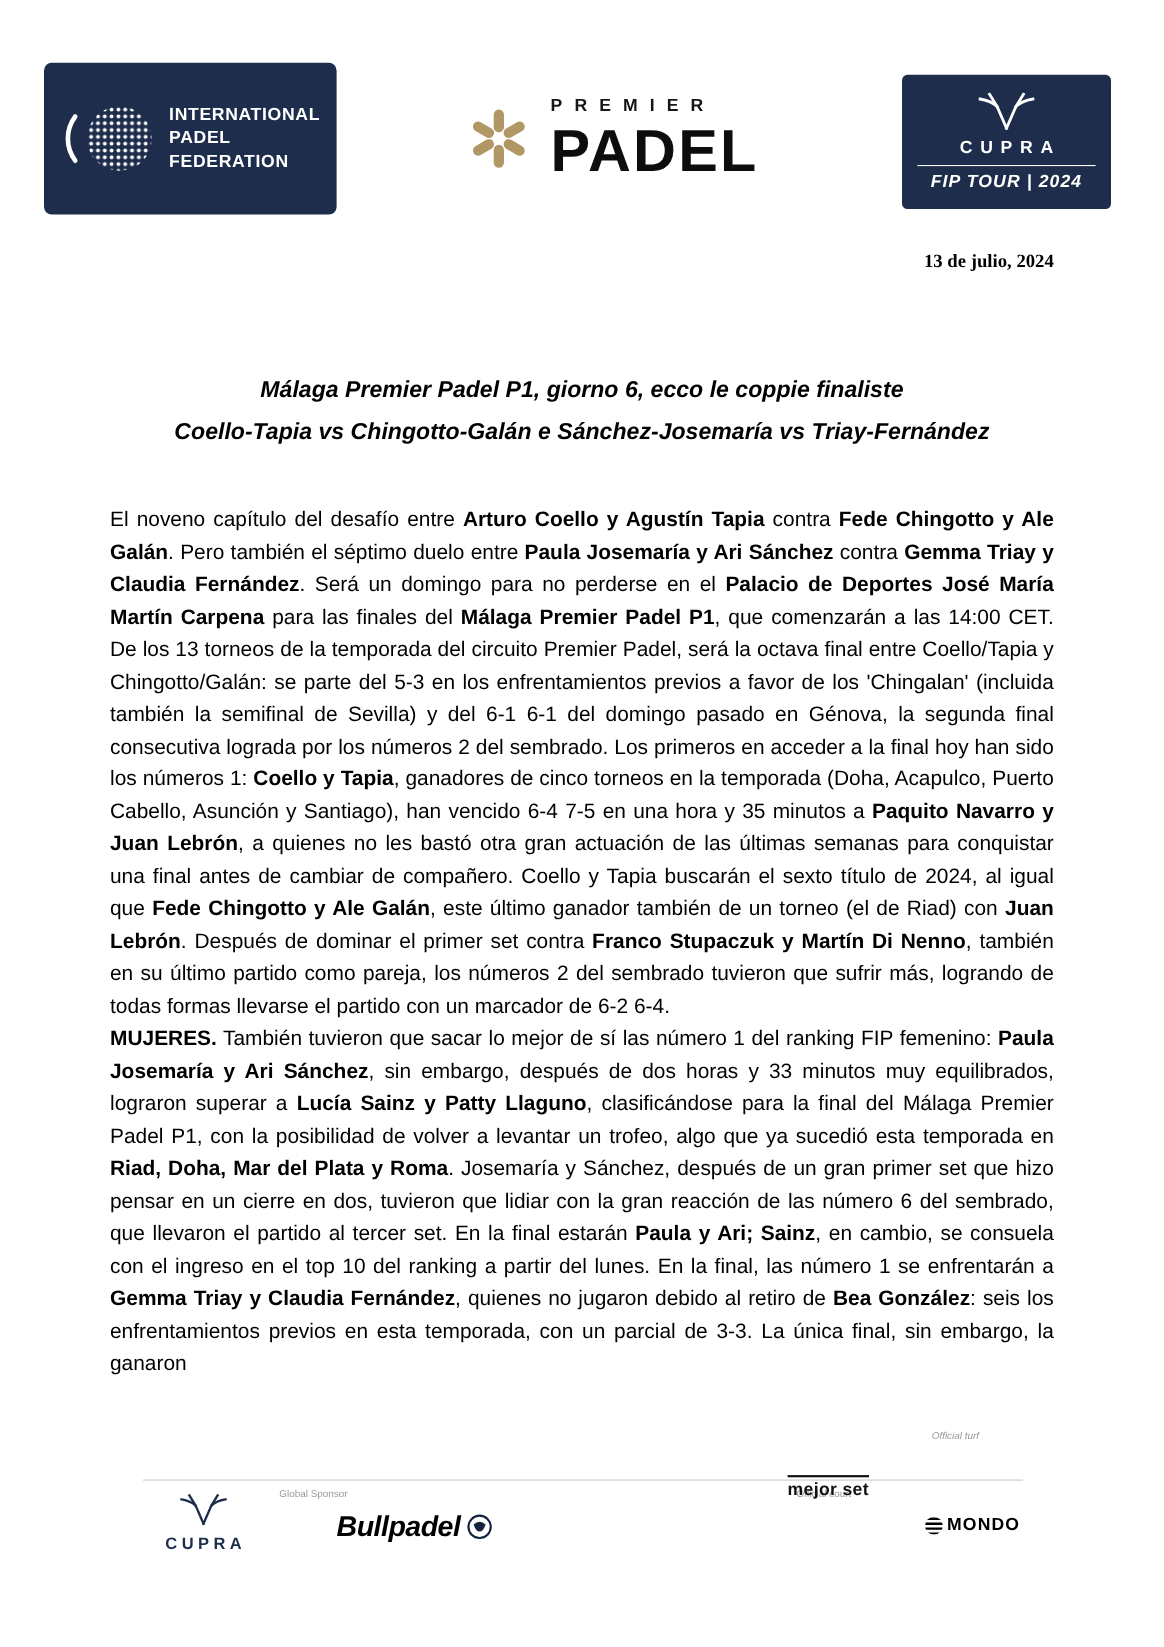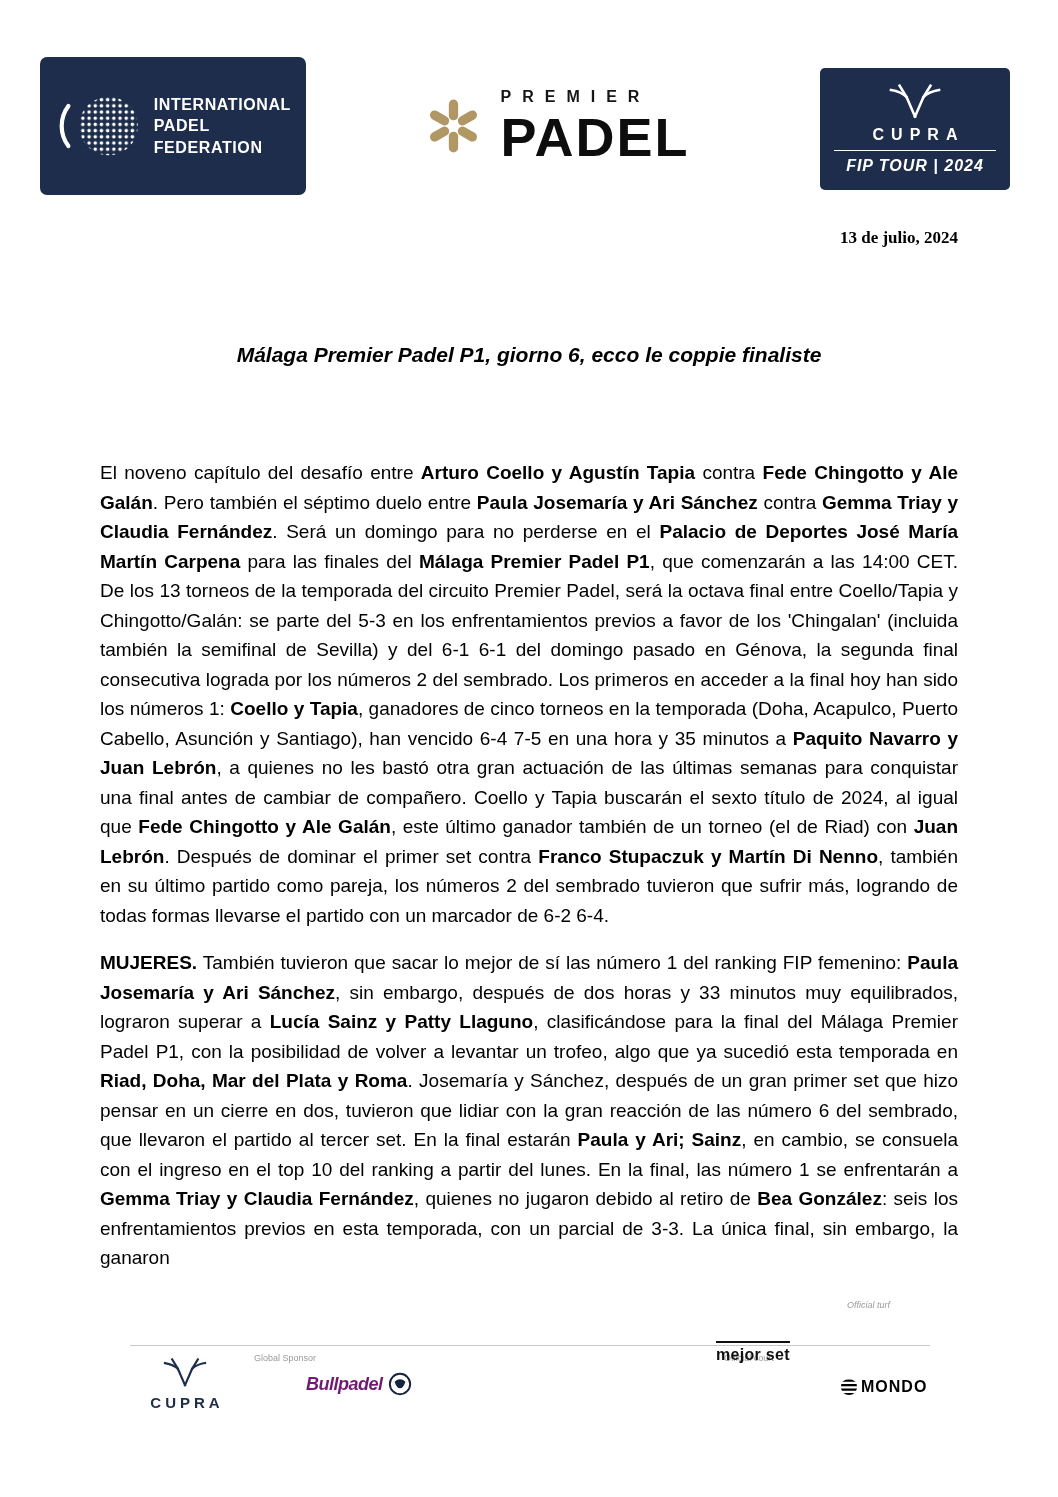--- a/index.html
+++ b/index.html
@@ -52,35 +52,35 @@
   }
   .title {
     position: absolute; top: 336px; left: 40px; right: 40px;
     text-align: center; font-size: 21px; font-weight: 700; line-height: 38px; font-style: italic;
   }
   .body {
     position: absolute; top: 458px; left: 100px; right: 100px;
     font-size: 19px; line-height: 29.5px; text-align: justify;
   }
   .body p { margin: 0; }
-  .body p + p { margin-top: 18px; }
+  .body p + p { }
   .body b { font-weight: 700; }
 
   
   .footer-rule { position: absolute; top: 1345px; left: 130px; right: 128px; border-top: 1px solid #c9c9c9; }
   .label { position: absolute; font-size: 9px; color: #9a9a9a; }
   .label-global { left: 238px; width: 94px; top: 1353px; text-align: center; }
   .label-court  { left: 724px; top: 1353px; }
   .label-turf   { left: 847px; top: 1300px; font-style: italic; }
 
   .f-cupra { position: absolute; left: 138px; top: 1358px; width: 94px; text-align: center; }
   .f-cupra-word { font-size: 15px; font-weight: 600; letter-spacing: 4px; text-indent: 4px; color: #1d2d4b; margin-top: 2px; }
 
   .f-bullpadel { position: absolute; left: 306px; top: 1372px; display: flex; align-items: center; gap: 5px; }
-  .bp-text { font-size: 18px; font-weight: 800; font-style: italic; color: #701a75; letter-spacing: -0.5px; }
+  .bp-text { font-size: 26px; font-weight: 800; font-style: italic; color: #000000; letter-spacing: -0.5px; }
 
   .f-mejorset { position: absolute; left: 716px; top: 1341px; font-size: 16px; font-weight: 700; color: #111; letter-spacing: 0.3px; border-top: 2px solid #111; padding-top: 3px; }
 
   .f-mondo { position: absolute; left: 840px; top: 1378px; display: flex; align-items: center; gap: 3px; }
   .mondo-word { font-size: 16px; font-weight: 800; letter-spacing: 1px; color: #000; }
 </style>
 </head>
 <body>
 
 <div class="page">
@@ -130,20 +130,21 @@
     </svg>
     <div class="cupra-word">CUPRA</div>
     <div class="cupra-rule"></div>
     <div class="cupra-tour">FIP TOUR | 2024</div>
   </div>
 
   <div class="date">13 de julio, 2024</div>
 
   <div class="title">
     <div>Málaga Premier Padel P1, giorno 6, ecco le coppie finaliste</div>
+    <div>Coello-Tapia vs Chingotto-Galán e Sánchez-Josemaría vs Triay-Fernández</div>
   </div>
 
   <div class="body">
     <p><span>El noveno capítulo del desafío entre </span><b>Arturo Coello y Agustín Tapia</b><span> contra </span><b>Fede Chingotto y Ale Galán</b><span>. Pero también el séptimo duelo entre </span><b>Paula Josemaría y Ari Sánchez</b><span> contra </span><b>Gemma Triay y Claudia Fernández</b><span>. Será un domingo para no perderse en el </span><b>Palacio de Deportes José María Martín Carpena</b><span> para las finales del </span><b>Málaga Premier Padel P1</b><span>, que comenzarán a las 14:00 CET. De los 13 torneos de la temporada del circuito Premier Padel, será la octava final entre Coello/Tapia y Chingotto/Galán: se parte del 5-3 en los enfrentamientos previos a favor de los 'Chingalan' (incluida también la semifinal de Sevilla) y del 6-1 6-1 del domingo pasado en Génova, la segunda final consecutiva lograda por los números 2 del sembrado. Los primeros en acceder a la final hoy han sido los números 1: </span><b>Coello y Tapia</b><span>, ganadores de cinco torneos en la temporada (Doha, Acapulco, Puerto Cabello, Asunción y Santiago), han vencido 6-4 7-5 en una hora y 35 minutos a </span><b>Paquito Navarro y Juan Lebrón</b><span>, a quienes no les bastó otra gran actuación de las últimas semanas para conquistar una final antes de cambiar de compañero. Coello y Tapia buscarán el sexto título de 2024, al igual que </span><b>Fede Chingotto y Ale Galán</b><span>, este último ganador también de un torneo (el de Riad) con </span><b>Juan Lebrón</b><span>. Después de dominar el primer set contra </span><b>Franco Stupaczuk y Martín Di Nenno</b><span>, también en su último partido como pareja, los números 2 del sembrado tuvieron que sufrir más, logrando de todas formas llevarse el partido con un marcador de 6-2 6-4.</span></p>
     <p><b>MUJERES.</b><span> También tuvieron que sacar lo mejor de sí las número 1 del ranking FIP femenino: </span><b>Paula Josemaría y Ari Sánchez</b><span>, sin embargo, después de dos horas y 33 minutos muy equilibrados, lograron superar a </span><b>Lucía Sainz y Patty Llaguno</b><span>, clasificándose para la final del Málaga Premier Padel P1, con la posibilidad de volver a levantar un trofeo, algo que ya sucedió esta temporada en </span><b>Riad, Doha, Mar del Plata y Roma</b><span>. Josemaría y Sánchez, después de un gran primer set que hizo pensar en un cierre en dos, tuvieron que lidiar con la gran reacción de las número 6 del sembrado, que llevaron el partido al tercer set. En la final estarán </span><b>Paula y Ari; Sainz</b><span>, en cambio, se consuela con el ingreso en el top 10 del ranking a partir del lunes. En la final, las número 1 se enfrentarán a </span><b>Gemma Triay y Claudia Fernández</b><span>, quienes no jugaron debido al retiro de </span><b>Bea González</b><span>: seis los enfrentamientos previos en esta temporada, con un parcial de 3-3. La única final, sin embargo, la ganaron</span></p>
   </div>
 
   <div class="footer-rule"></div>
 
   <div class="label label-global">Global Sponsor</div>

